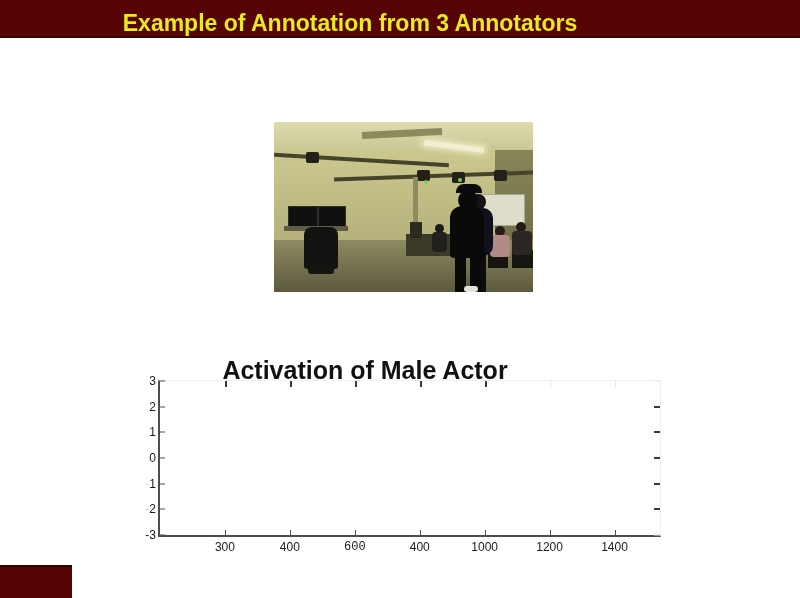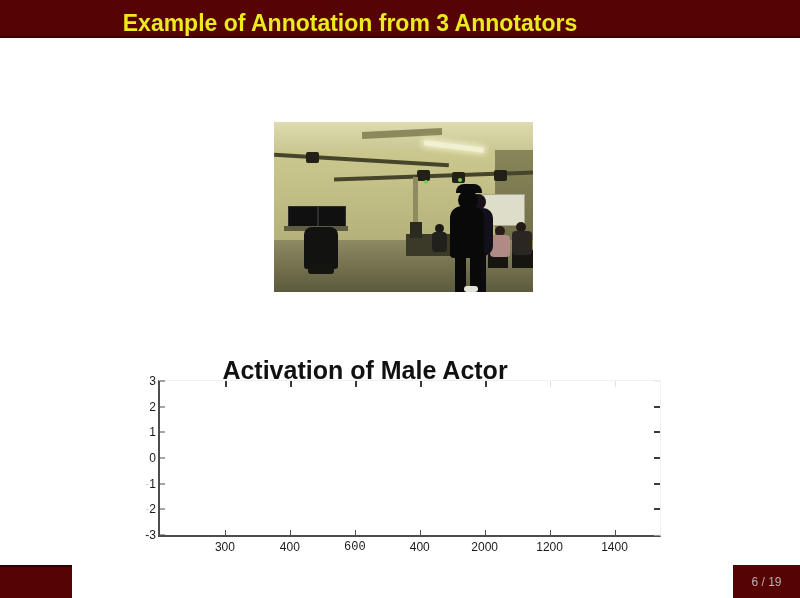--- a/index.html
+++ b/index.html
@@ -378,27 +378,26 @@
           <div class="xtick-mark top" style="left: 25.974%;"></div>
           <div class="xtick-label" style="left: 25.974%;">400</div>
           <div class="xtick-mark" style="left: 38.961%;"></div>
           <div class="xtick-mark top" style="left: 38.961%;"></div>
           <div class="xtick-label" style="left: 38.961%; font-family: Liberation Mono, monospace;">600</div>
           <div class="xtick-mark" style="left: 51.9481%;"></div>
           <div class="xtick-mark top" style="left: 51.9481%;"></div>
           <div class="xtick-label" style="left: 51.9481%;">400</div>
           <div class="xtick-mark" style="left: 64.9351%;"></div>
           <div class="xtick-mark top" style="left: 64.9351%;"></div>
-          <div class="xtick-label" style="left: 64.9351%;">2000</div>
+          <div class="xtick-label" style="left: 64.9351%;">1000</div>
           <div class="xtick-mark" style="left: 77.9221%;"></div>
           <div class="xtick-mark top faint" style="left: 77.9221%;"></div>
           <div class="xtick-label" style="left: 77.9221%;">1200</div>
           <div class="xtick-mark" style="left: 90.9091%;"></div>
           <div class="xtick-mark top faint" style="left: 90.9091%;"></div>
           <div class="xtick-label" style="left: 90.9091%;">1400</div>
         </div>
     </div>
   </div>
 
   <div class="footer-block"></div>
-  <div class="page-indicator">6 / 19</div>
 
 </div>
 
 </body></html>

